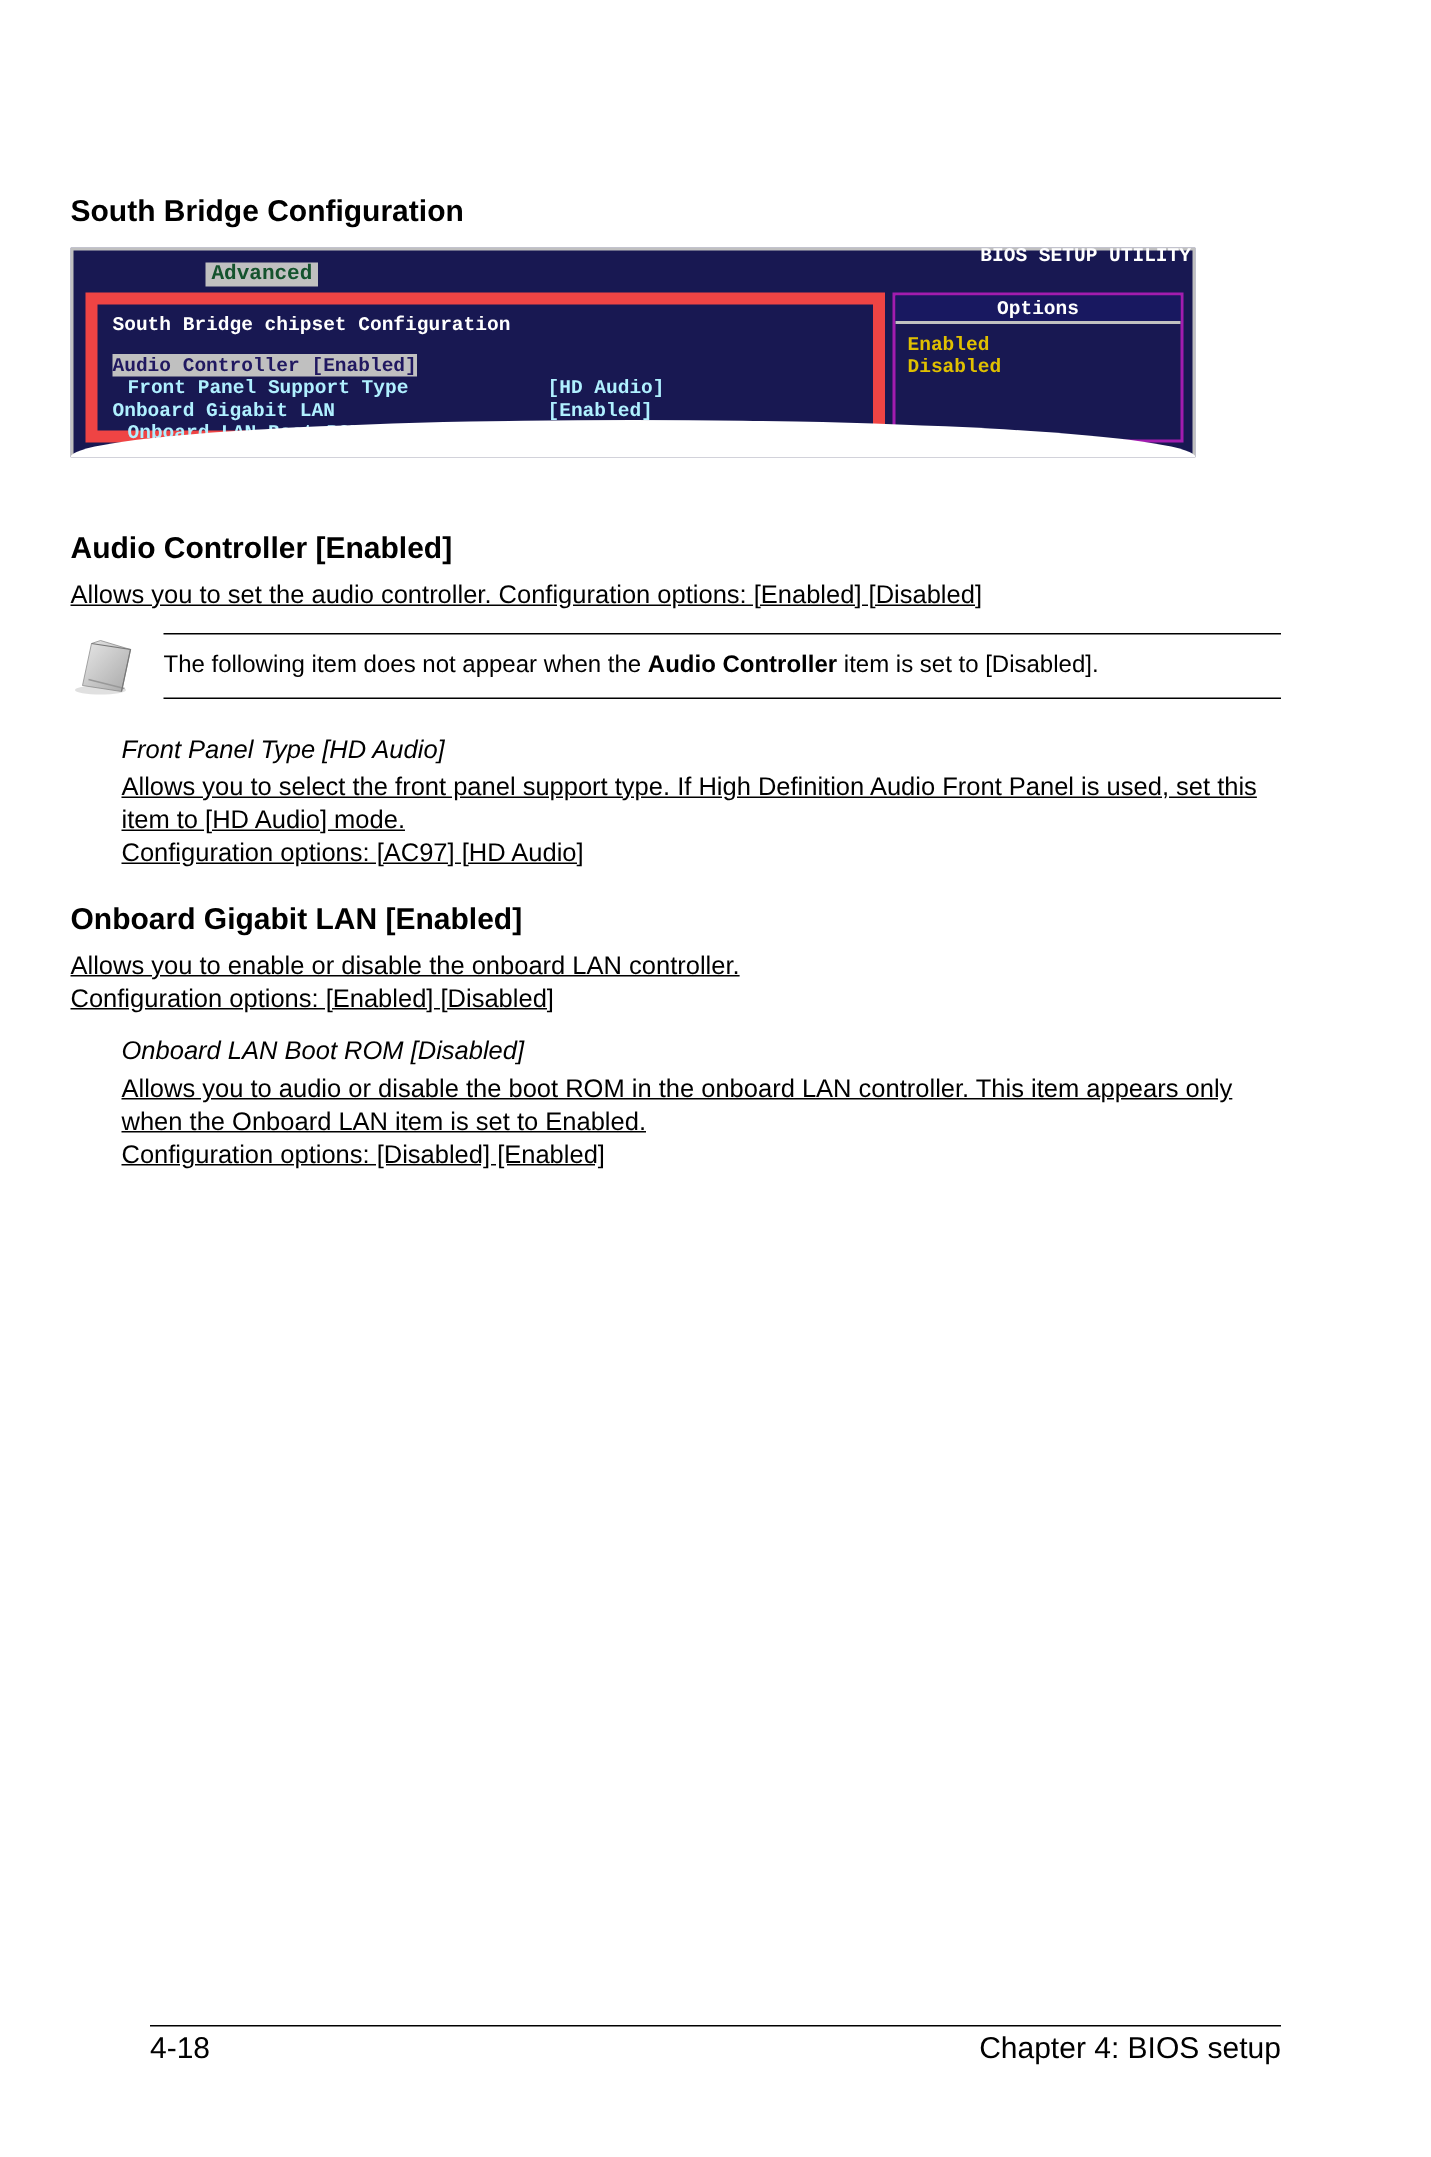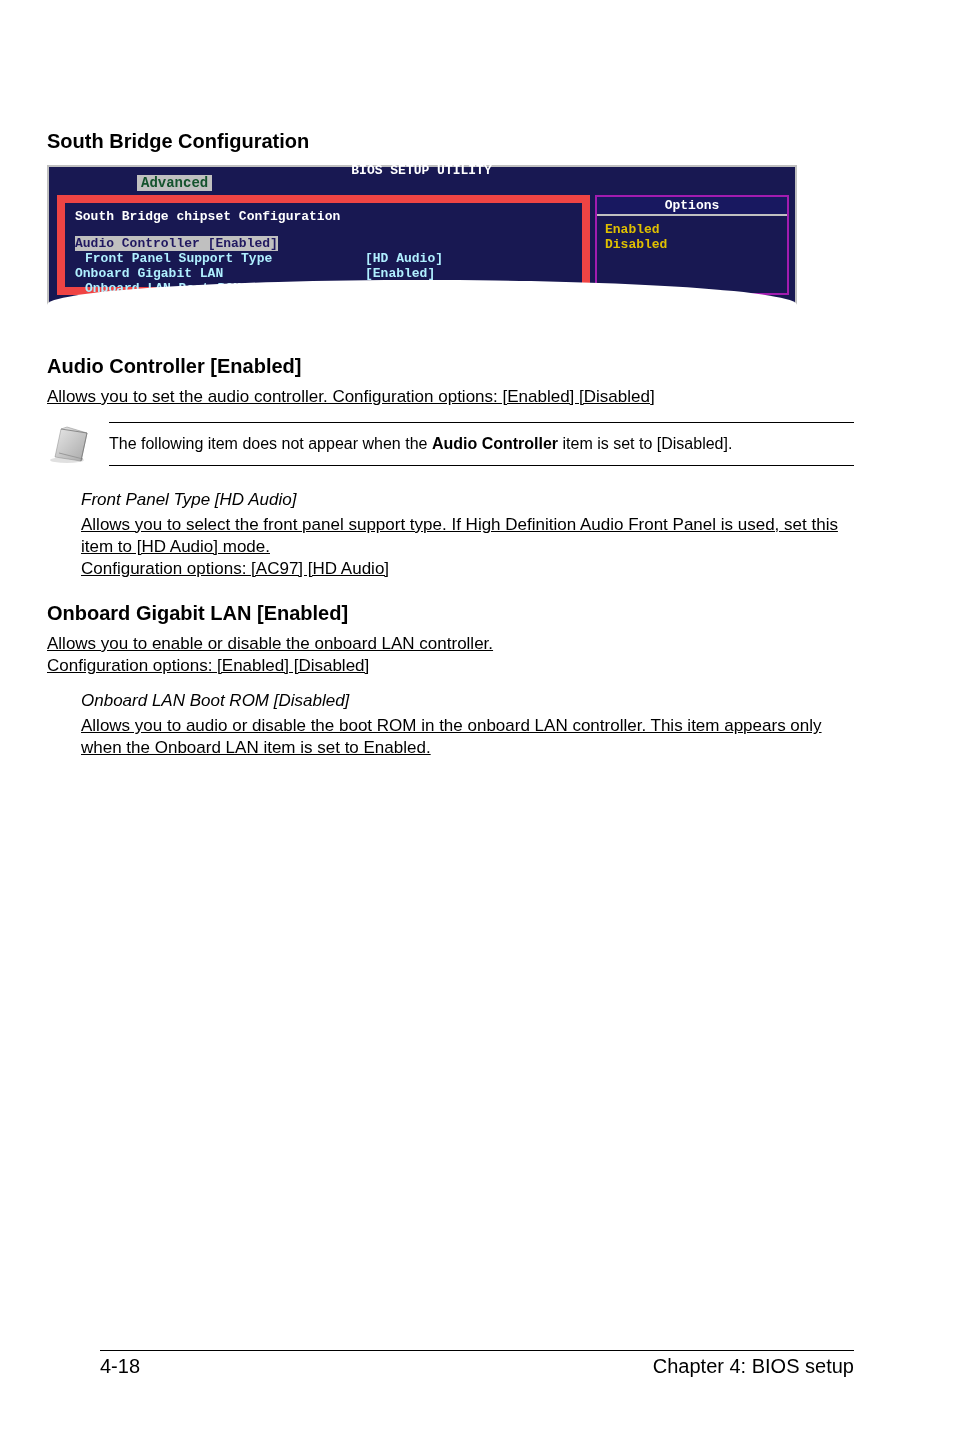--- a/index.html
+++ b/index.html
@@ -35,21 +35,21 @@
     width: 100%;
     height: 100%;
     background: #181852;
     border: 2px solid #c0c0c0;
     box-sizing: border-box;
   }
   .bios-title-bar {
     position: absolute;
     top: -4px;
     left: 0; right: 1px;
-    text-align: center;
+    text-align: right;
     color: #fff;
     font-size: 13px;
   }
   .bios-tab {
     position: absolute;
     top: 8px;
     left: 88px;
     background: #c0c0c0;
     color: #14532d;
     padding: 0px 4px;
@@ -229,19 +229,20 @@
     <div class="body-text" style="margin-bottom:0">Configuration options: [AC97] [HD Audio]</div>
   </div>
 
   <div class="sub-header">Onboard Gigabit LAN [Enabled]</div>
   <div class="body-text" style="margin-bottom:0">Allows you to enable or disable the onboard LAN controller.</div>
   <div class="body-text">Configuration options: [Enabled] [Disabled]</div>
 
   <div class="indent-block">
     <div class="italic-under">Onboard LAN Boot ROM [Disabled]</div>
     <div class="body-text" style="margin-bottom:0">Allows you to audio or disable the boot ROM in the onboard LAN controller. This item appears only when the Onboard LAN item is set to Enabled.</div>
+    <div class="body-text" style="margin-bottom:0">Configuration options: [Disabled] [Enabled]</div>
   </div>
 </div>
 
 <div class="footer">
   <span>4-18</span>
   <span>Chapter 4: BIOS setup</span>
 </div>
 
 </body></html>

